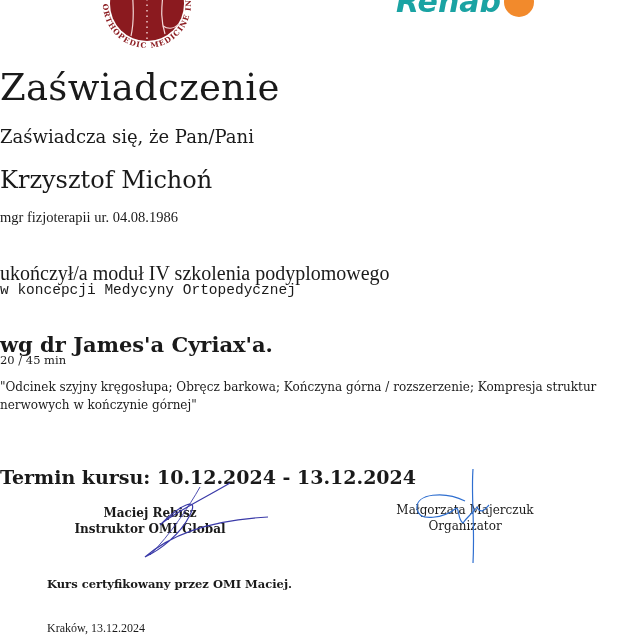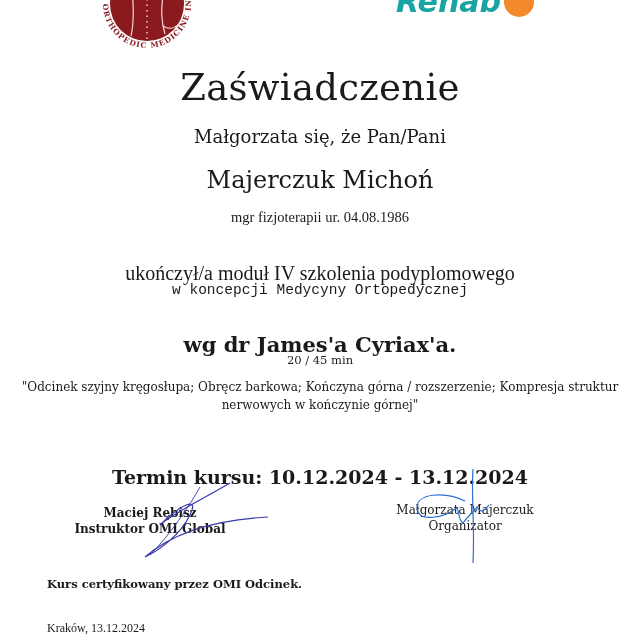--- a/index.html
+++ b/index.html
@@ -1,21 +1,21 @@
 <!DOCTYPE html>
 <html><head>
 <meta charset="utf-8">
 <style>
   html, body { margin:0; padding:0; }
   body {
     width:640px; height:640px; overflow:hidden; background:#ffffff;
     position:relative; font-family:"DejaVu Serif", serif; color:#1a1a1a;
   }
   .abs { position:absolute; }
-  .center { left:0; width:640px; text-align:center; }
+  .center { left:0; width:640px; }
   #omi-logo { left:91px; top:-52px; width:112px; height:112px; }
   #rehab-logo { left:394px; top:-14px; width:150px; height:32px; }
   #title { top:66px; font-size:37px; letter-spacing:0.3px; }
   #subtitle { top:126px; font-size:18px; }
   #name { top:166px; font-size:24px; }
   #degree { top:209px; font-size:14.5px; font-family:"Liberation Serif", serif; }
   #completed1 { top:262px; font-size:20px; font-family:"Liberation Serif", serif; }
   #completed2 { top:282px; font-size:14.5px; font-family:Liberation Mono, monospace; }
   #method { top:332px; font-size:21px; font-weight:bold; }
   #hours { top:353px; font-size:11.5px; }
@@ -50,22 +50,22 @@
 </div>
 
 <div id="rehab-logo" class="abs">
   <svg width="150" height="32" viewBox="0 0 150 32">
     <circle cx="125" cy="16" r="15" fill="#f28a2c"></circle>
     <text x="2" y="26" font-size="30" font-style="italic" font-weight="bold" fill="#1aa3a3" font-family="DejaVu Sans, sans-serif">Rehab</text>
   </svg>
 </div>
 
 <div id="title" class="abs center">Zaświadczenie</div>
-<div id="subtitle" class="abs center">Małgorzata się, że Pan/Pani</div>
-<div id="name" class="abs center">Majerczuk Michoń</div>
+<div id="subtitle" class="abs center">Zaświadcza się, że Pan/Pani</div>
+<div id="name" class="abs center">Krzysztof Michoń</div>
 <div id="degree" class="abs center">mgr fizjoterapii ur. 04.08.1986</div>
 <div id="completed1" class="abs center">ukończył/a moduł IV szkolenia podyplomowego</div>
 <div id="completed2" class="abs center">w koncepcji  Medycyny Ortopedycznej</div>
 <div id="method" class="abs center">wg dr James'a Cyriax'a.</div>
 <div id="hours" class="abs center">20 / 45 min</div>
 <div id="topics1" class="abs center">"Odcinek szyjny kręgosłupa; Obręcz barkowa; Kończyna górna / rozszerzenie; Kompresja struktur</div>
 <div id="topics2" class="abs center">nerwowych w kończynie górnej"</div>
 <div id="term" class="abs center">Termin kursu: 10.12.2024 - 13.12.2024</div>
 
 <div id="instructor" class="abs sig-block">
@@ -79,14 +79,14 @@
 
 <div id="organizer" class="abs sig-block">
   <div>Małgorzata Majerczuk</div>
   <div>Organizator</div>
 </div>
 <svg class="abs" style="left:405px;top:465px;" width="90" height="100" viewBox="0 0 90 100">
   <path d="M68,4 C66,30 70,60 68,98" stroke="#2f6fd0" stroke-width="1.2" fill="none"></path>
   <path d="M60,36 C40,26 10,28 12,44 C14,58 40,52 50,44 C55,40 52,55 58,58 C62,52 66,50 72,42 C76,50 80,44 84,40" stroke="#2f6fd0" stroke-width="1.2" fill="none"></path>
 </svg>
 
-<div id="certified" class="abs">Kurs certyfikowany przez OMI Odcinek.</div>
+<div id="certified" class="abs">Kurs certyfikowany przez OMI Maciej.</div>
 <div id="place-date" class="abs">Kraków, 13.12.2024</div>
 
 </body></html>

